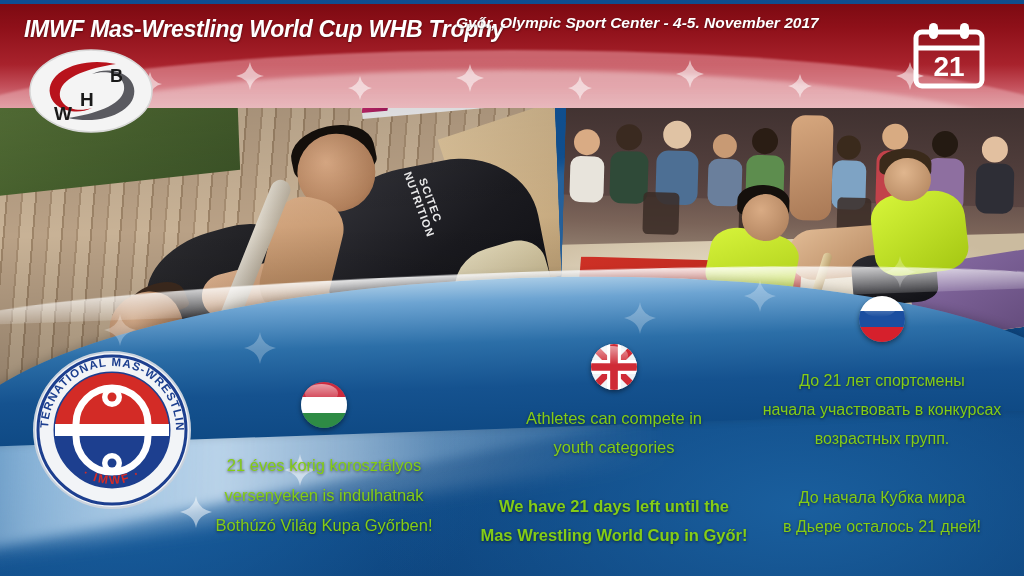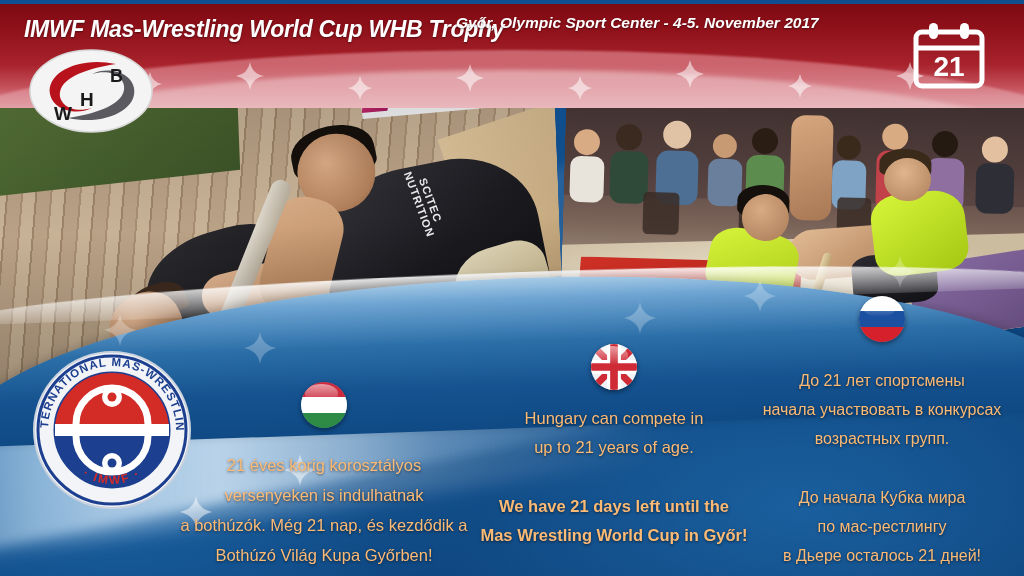--- a/index.html
+++ b/index.html
@@ -227,21 +227,21 @@
     border-radius:50% / 100% 100% 0 0;
     transform:rotate(-2deg); filter:blur(.5px);
   }
 
   
   .imwf{ position:absolute; left:32px; top:350px; width:160px; height:160px; z-index:20; }
   
   .whb{ position:absolute; left:28px; top:48px; width:126px; height:86px; z-index:20; }
 
   
-  .col{ position:absolute; z-index:25; text-align:center; color:#fdba74;
+  .col{ position:absolute; z-index:25; text-align:center; color:#84cc16;
         text-shadow:0 1px 3px rgba(0,0,0,.55); }
   .col p{ margin:0; }
   .flagdot{ border-radius:50%; overflow:hidden; position:relative;
     box-shadow:0 2px 5px rgba(0,0,0,.45), inset 0 0 0 1px rgba(255,255,255,.25); }
   .flagdot::after{ content:""; position:absolute; left:8%; top:4%;
     width:72%; height:42%; border-radius:50%;
     background:linear-gradient(180deg,rgba(255,255,255,.55),rgba(255,255,255,0)); }
 
   .col-hu{ left:178px; top:382px; width:292px; }
   .col-hu .flagdot{ width:46px; height:46px; margin:0 auto 22px; }
@@ -451,53 +451,51 @@
     </text>
   </svg>
 
   <div class="col col-hu">
     <div class="flagdot">
       <div class="hu-flag"></div>
     </div>
     <div class="body">
       <p>21 éves korig korosztályos</p>
       <p>versenyeken is indulhatnak</p>
-      <p>a bothúzók. Még 21 nap, és kezdődik a</p>
       <p>Bothúzó Világ Kupa Győrben!</p>
     </div>
   </div>
 
   <div class="col col-en">
     <div class="flagdot">
       <svg viewBox="0 0 60 60" style="position:absolute;inset:0;width:100%;height:100%">
         <rect width="60" height="60" fill="#f0f2f5"></rect>
         <path d="M0,0 L60,60 M60,0 L0,60" stroke="#cf2b36" stroke-width="9"></path>
         <path d="M30,0 V60 M0,30 H60" stroke="#ffffff" stroke-width="18"></path>
         <path d="M30,0 V60 M0,30 H60" stroke="#cf2b36" stroke-width="10"></path>
       </svg>
     </div>
     <div class="body">
-      <p>Hungary can compete in</p>
-      <p>up to 21 years of age.</p>
+      <p>Athletes can compete in</p>
+      <p>youth categories</p>
     </div>
     <div class="body2">
       <p>We have 21 days left until the</p>
       <p>Mas Wrestling World Cup in Győr!</p>
     </div>
   </div>
 
   <div class="col col-ru">
     <div class="flagdot">
       <div class="ru-flag"></div>
     </div>
     <div class="body">
       <p>До 21 лет спортсмены</p>
       <p>начала участвовать в конкурсах</p>
       <p>возрастных групп.</p>
     </div>
     <div class="body2">
       <p>До начала Кубка мира</p>
-      <p>по мас-рестлингу</p>
       <p>в Дьере осталось 21 дней!</p>
     </div>
   </div>
 
 </div>
 
 </body></html>

